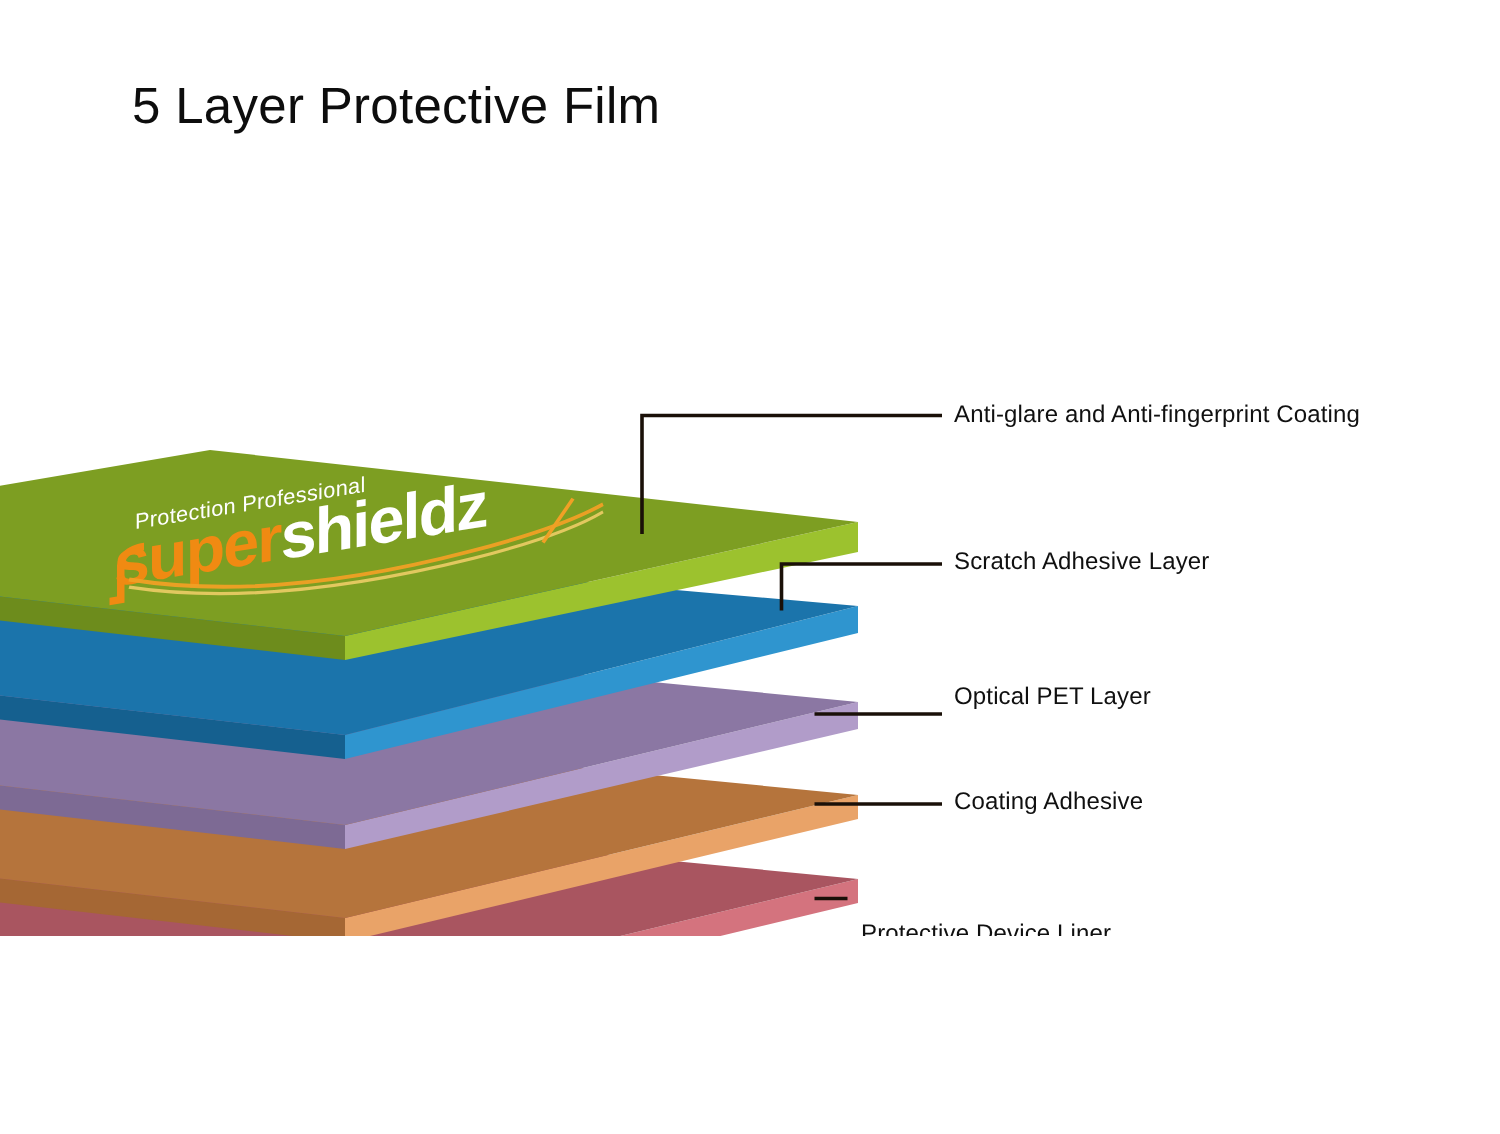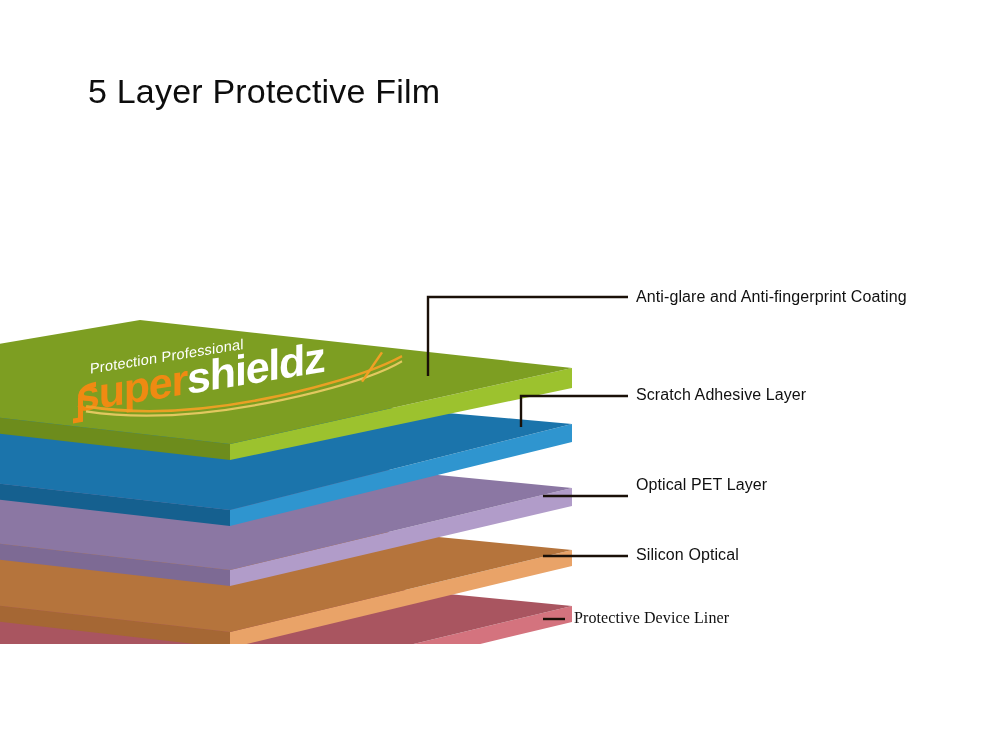--- a/index.html
+++ b/index.html
@@ -11,21 +11,20 @@
   body {
     font-family: "Liberation Sans", sans-serif;
     -webkit-font-smoothing: antialiased;
   }
   #stage {
     position: relative;
     width: 1000px;
     height: 624px;
     background: #ffffff;
     overflow: hidden;
-    margin-top: 20px;
   }
   #page-title {
     position: absolute;
     left: 88px;
     top: 52px;
     font-size: 34px;
     font-weight: 400;
     color: #0d0d0d;
     letter-spacing: 0.2px;
     white-space: nowrap;
@@ -179,17 +178,17 @@
       <path d="M30 2 L 10 28" stroke="#f0a025" stroke-width="2.6" fill="none"></path>
     </svg>
   </div>
 
   <div class="callout-label" style="left:636px; top:268px;">Anti-glare and Anti-fingerprint Coating</div>
 
   <div class="callout-label" style="left:636px; top:366px;">Scratch Adhesive Layer</div>
 
   <div class="callout-label" style="left:636px; top:456px;">Optical PET Layer</div>
 
-  <div class="callout-label" style="left:636px; top:526px;">Silicon Optical</div>
+  <div class="callout-label" style="left:636px; top:526px;">Coating Adhesive</div>
 
-  <div class="callout-label" style="left:574px; top:589px;font-family:Liberation Serif, serif;">Protective Device Liner</div>
+  <div class="callout-label" style="left:574px; top:614px;">Protective Device Liner</div>
 
 </div>
 
 </body></html>

